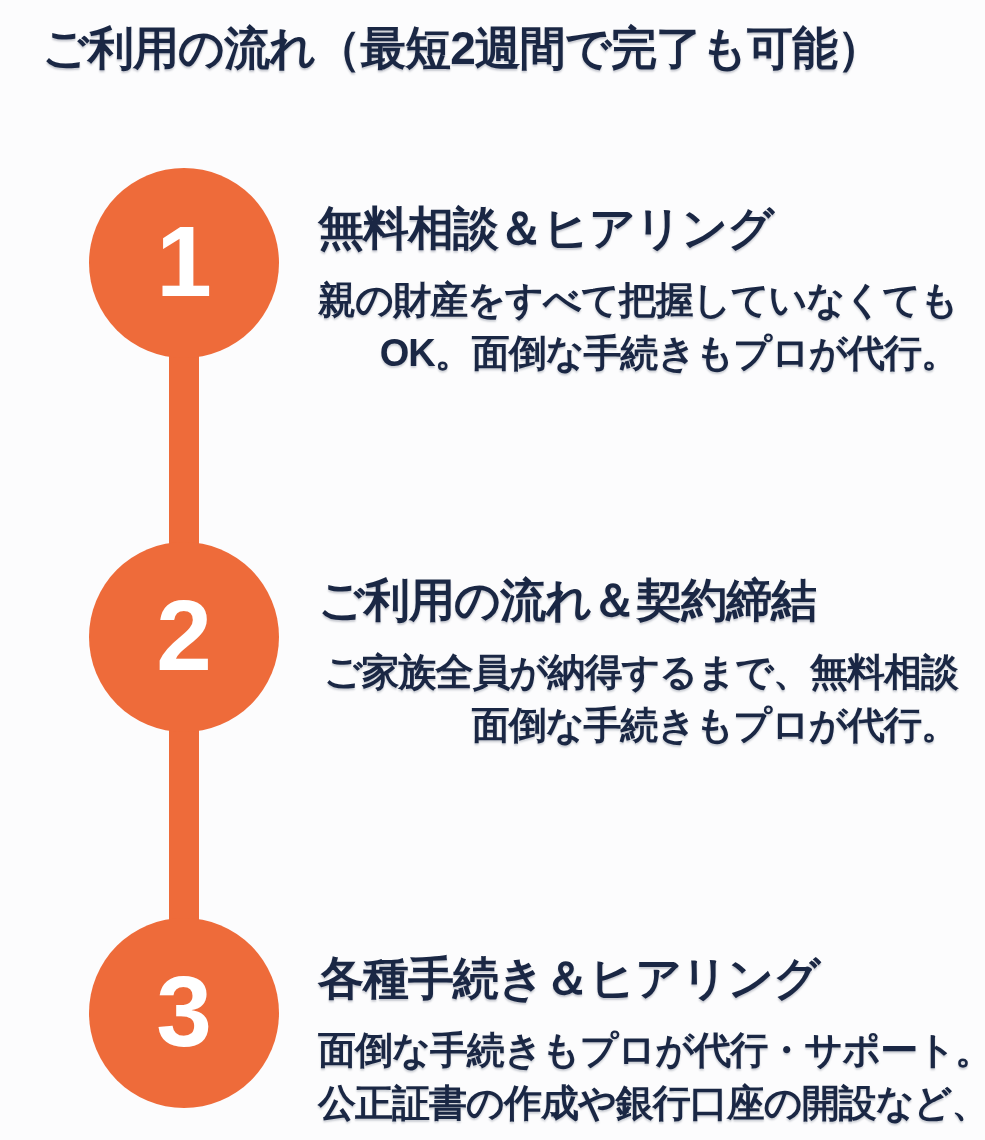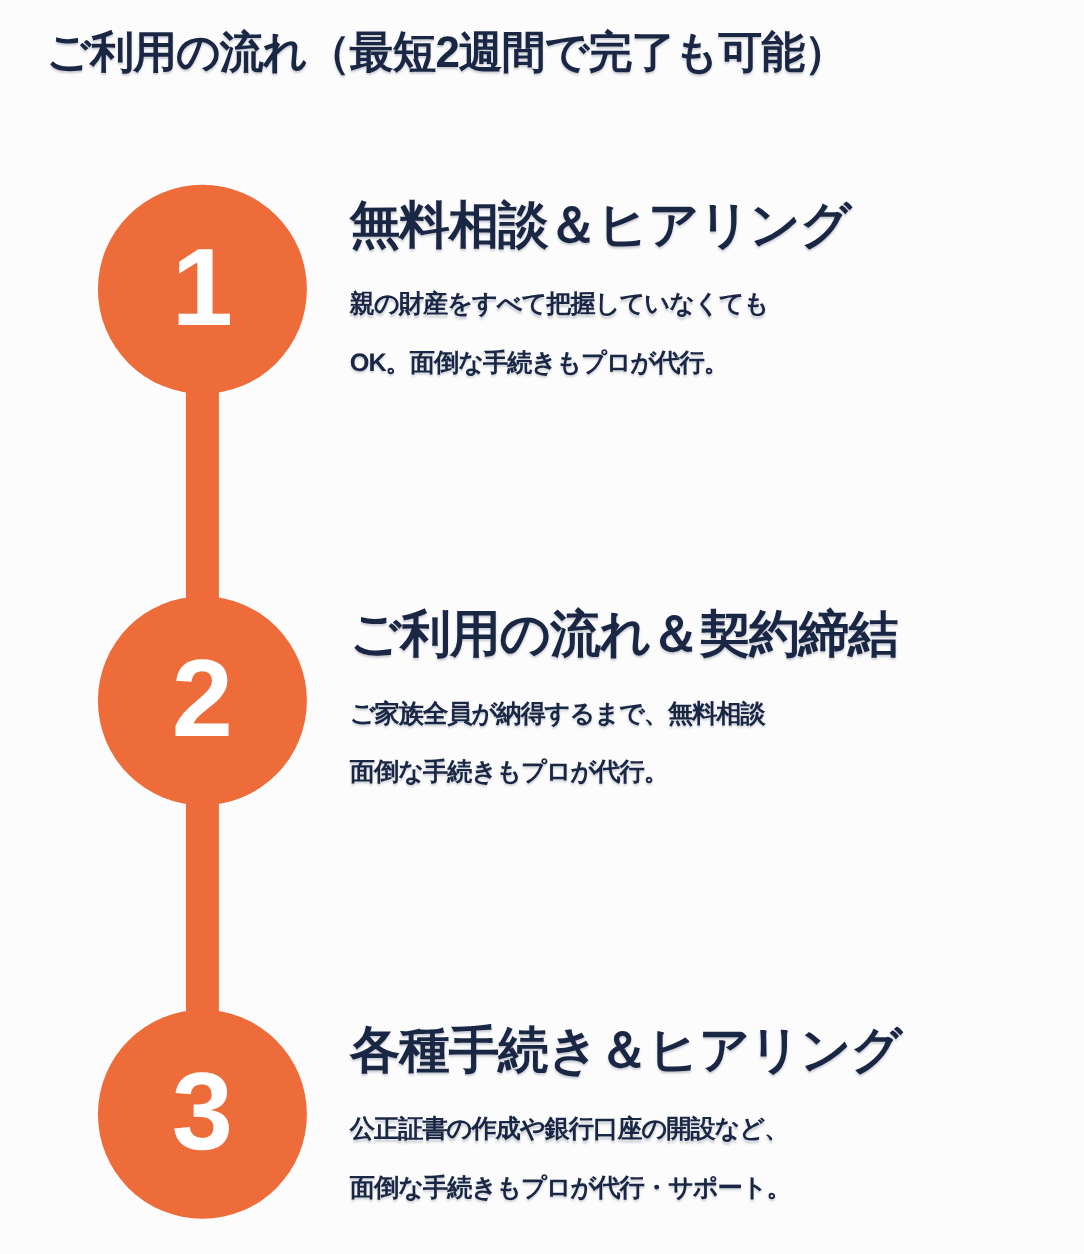--- a/index.html
+++ b/index.html
@@ -15,21 +15,21 @@
     overflow: hidden;
     font-family: "Liberation Sans", "DejaVu Sans", sans-serif;
     font-weight: bold;
     color: #1a2744;
   }
   .page-title {
     position: absolute;
     left: 42px;
     top: 18px;
     margin: 0;
-    font-size: 40px;
+    font-size: 46px;
     line-height: 60px;
     letter-spacing: -1px;
     color: #1a2744;
     text-shadow: 0 2px 2px rgba(16, 28, 54, 0.22);
     white-space: nowrap;
   }
   .timeline-connector {
     position: absolute;
     left: 169px;
     top: 263px;
@@ -55,41 +55,43 @@
     transform: translateY(-2px);
   }
   .circle-1 { top: 168px; }
   .circle-2 { top: 542px; }
   .circle-3 { top: 918px; }
 
   .step-text {
     position: absolute;
     left: 318px;
     width: 640px;
+    margin-top: 24px;
   }
   .text-1 { top: 176px; }
   .text-2 { top: 548px; }
   .text-3 { top: 926px; }
 
   .step-title {
     margin: 0;
     font-size: 46px;
     line-height: 56px;
     letter-spacing: -1px;
     color: #1a2744;
     text-shadow: 0 2px 2px rgba(16, 28, 54, 0.22);
     white-space: nowrap;
   }
   .step-desc {
     margin: 18px 0 0 0;
-    font-size: 23px;
+    font-size: 38px;
     line-height: 53px;
     letter-spacing: -1px;
     color: #1a2744;
     text-shadow: 0 2px 2px rgba(16, 28, 54, 0.2);
+    text-align: right;
   }
   .step-desc span {
     display: block;
     white-space: nowrap;
   }
 </style>
 </head>
 <body>
 
 <div class="canvas">
@@ -119,18 +121,18 @@
       <span>面倒な手続きもプロが代行。</span>
     </p>
   </div>
 
   <div class="step-circle circle-3">
     <span class="num">3</span>
   </div>
   <div class="step-text text-3">
     <h2 class="step-title">各種手続き＆ヒアリング</h2>
     <p class="step-desc">
+      <span>面倒な手続きもプロが代行・サポート。</span>
       <span>公正証書の作成や銀行口座の開設など、</span>
-      <span>面倒な手続きもプロが代行・サポート。</span>
     </p>
   </div>
 
 </div>
 
 </body></html>

